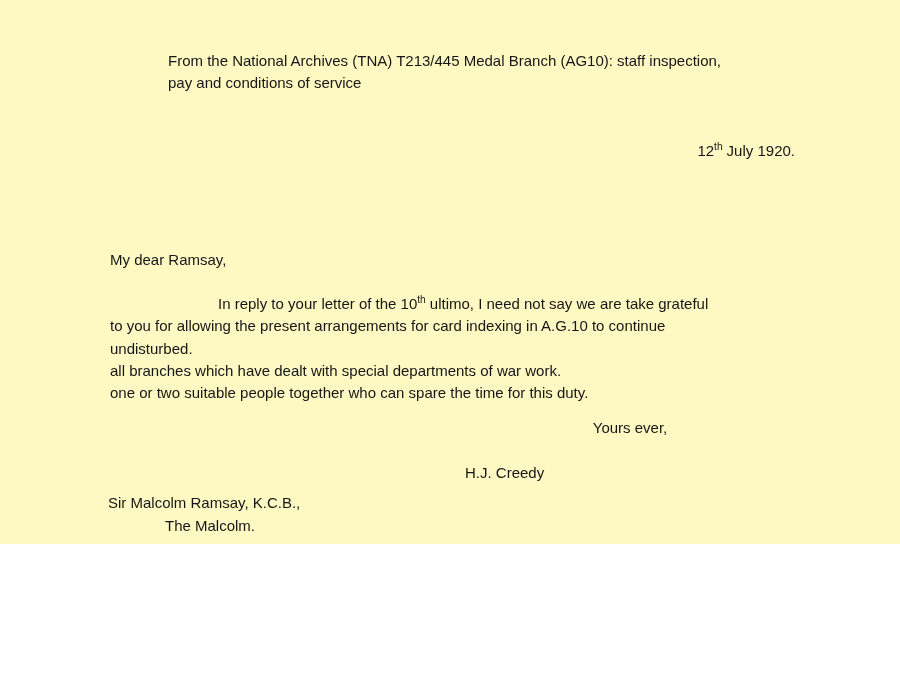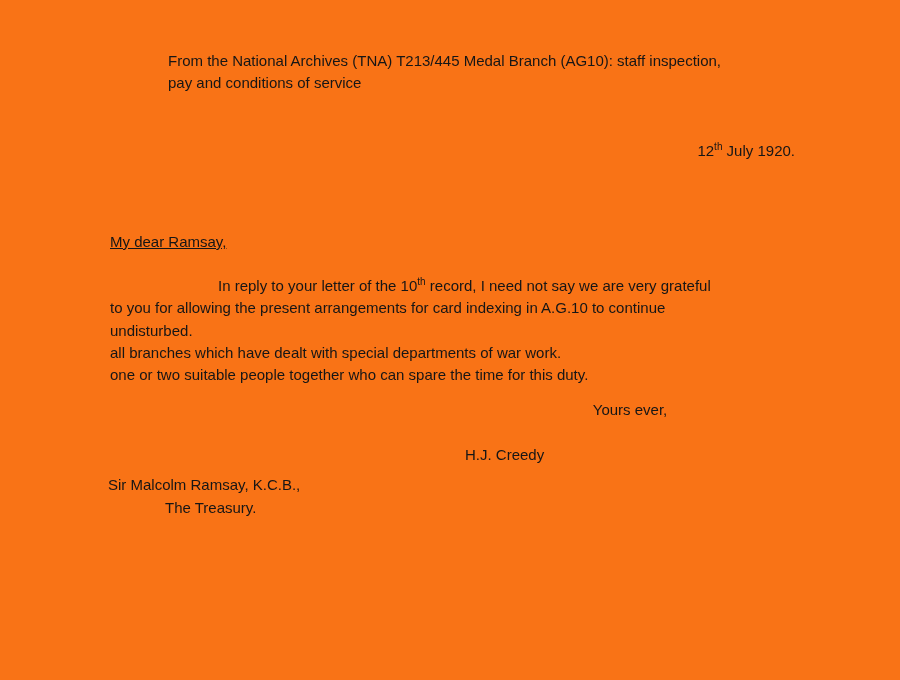--- a/index.html
+++ b/index.html
@@ -12,35 +12,34 @@
     height: 680px;
     font-family: "Liberation Sans", sans-serif;
     font-size: 15px;
     line-height: 22.3px;
     color: #161616;
     overflow: hidden;
   }
   .page {
     box-sizing: border-box;
     width: 900px;
-    height: 680px;
+    height: 544px;
     padding: 50px 105px 0 110px;
-    background: #f97316;
+    background: #fef9c3;
   }
   .header {
     margin-left: 58px;
   }
   .date-line {
     margin-top: 45px;
     text-align: right;
     white-space: nowrap;
   }
   .salutation {
-    margin-top: 69px;
-    text-decoration: underline;
+    margin-top: 87px;
   }
   .para {
     margin: 0;
   }
   .para-first {
     margin-top: 22px;
   }
   .line {
     white-space: nowrap;
   }
@@ -77,35 +76,35 @@
   <div class="header">
     <div class="line">From the National Archives (TNA) T213/445 Medal Branch (AG10): staff inspection,</div>
     <div class="line">pay and conditions of service</div>
   </div>
 
   <div class="date-line"><span>12</span><sup>th</sup><span> July 1920.</span></div>
 
   <div class="salutation">My dear Ramsay,</div>
 
   <div class="para para-first">
-    <div class="line first"><span>In reply to your letter of the 10</span><sup>th</sup><span> record, I need not say we are very grateful</span></div>
+    <div class="line first"><span>In reply to your letter of the 10</span><sup>th</sup><span> ultimo, I need not say we are take grateful</span></div>
     <div class="line">to you for allowing the present arrangements for card indexing in A.G.10 to continue</div>
     <div class="line">undisturbed.</div>
   </div>
 
   <div class="para">
     <div class="line">all branches which have dealt with special departments of war work.</div>
   </div>
 
   <div class="para">
     <div class="line">one or two suitable people together who can spare the time for this duty.</div>
   </div>
 
   <div class="valediction">Yours ever,</div>
 
   <div class="signature">H.J. Creedy</div>
 
   <div class="recipient">
     <div class="line">Sir Malcolm Ramsay, K.C.B.,</div>
-    <div class="line addr">The Treasury.</div>
+    <div class="line addr">The Malcolm.</div>
   </div>
 
 </div>
 
 </body></html>

